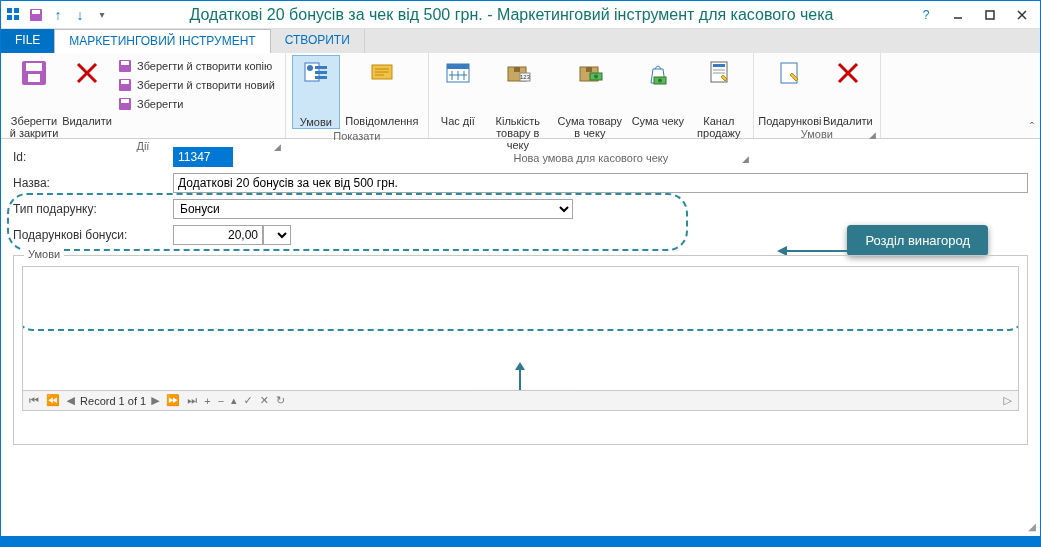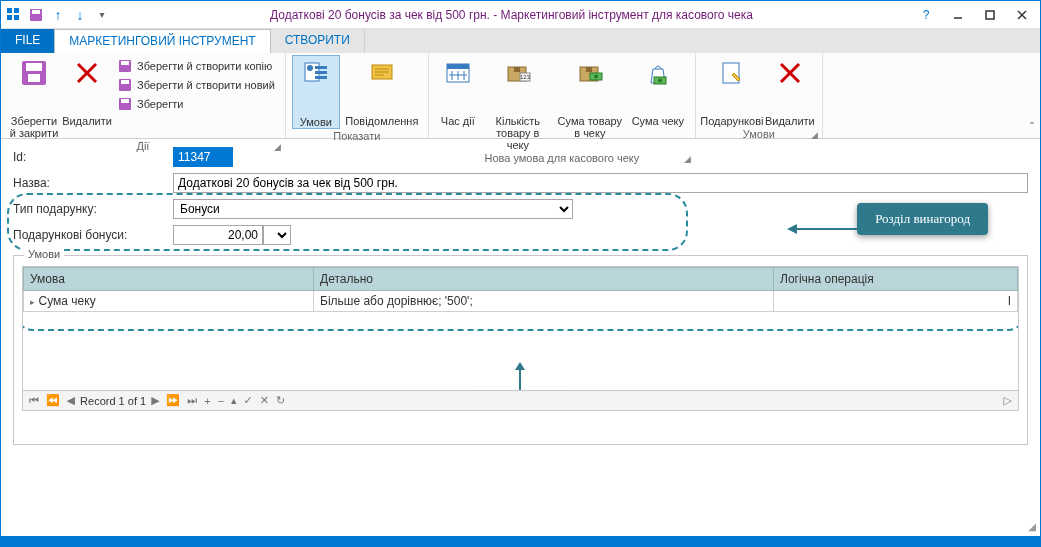--- a/index.html
+++ b/index.html
@@ -1,21 +1,21 @@
 <!DOCTYPE html>
 <html><head>
 <meta charset="utf-8">
 <style>
 * { box-sizing: border-box; margin: 0; padding: 0; }
 body { font-family: "Segoe UI", Tahoma, sans-serif; font-size: 12px; color: #333; background: #fff; }
 .window { width: 1041px; height: 547px; border: 1px solid #0078d4; position: relative; background: #fff; }
 .titlebar { height: 28px; background: #fff; display: flex; align-items: center; padding: 0 4px; border-bottom: 1px solid #e0e0e0; }
 .titlebar .qat { display: flex; gap: 4px; align-items: center; }
 .titlebar .qat span { width: 18px; height: 18px; display: inline-flex; align-items: center; justify-content: center; cursor: pointer; }
-.titlebar .title { flex: 1; text-align: center; color: #701a75; font-size: 12px; }
+.titlebar .title { flex: 1; text-align: center; color: #0f766e; font-size: 16px; }
 .titlebar .winctrl { display: flex; gap: 4px; }
 .titlebar .winctrl span { width: 28px; height: 20px; display: inline-flex; align-items: center; justify-content: center; cursor: pointer; }
 .tabs { height: 24px; display: flex; background: #e5e5e5; }
 .tab-file { background: #0072c6; color: #fff; padding: 4px 14px; font-size: 12px; }
 .tab { padding: 4px 14px; font-size: 12px; color: #0072c6; border-right: 1px solid #d0d0d0; cursor: pointer; }
 .tab.active { border: 1px solid #c0c0c0; border-bottom: none; background: #fff; }
 .ribbon { height: 86px; background: #fcfcfc; border-bottom: 1px solid #d0d0d0; display: flex; position: relative; }
 .rgroup { border-right: 1px solid #e0e0e0; padding: 2px 6px 0 6px; display: flex; flex-direction: column; }
 .rgroup .items { flex: 1; display: flex; align-items: flex-start; gap: 2px; }
 .rgroup .gtitle { text-align: center; font-size: 11px; color: #666; padding: 1px 0 2px 0; position: relative; }
@@ -30,21 +30,21 @@
 .ribbon .collapse { position: absolute; right: 6px; bottom: 3px; cursor: pointer; color: #666; font-size: 12px; }
 .form { padding: 8px 12px 4px 12px; position: relative; }
 .row { display: flex; align-items: center; margin-bottom: 6px; }
 .row label { width: 160px; color: #333; }
 .row .inp { flex: 1; }
 input.text { width: 100%; height: 20px; border: 1px solid #a6a6a6; padding: 0 4px; font-family: inherit; font-size: 12px; }
 input.short { width: 60px; background: #0078d4; color: #fff; border: 1px solid #0078d4; }
 select { height: 20px; border: 1px solid #a6a6a6; font-family: inherit; font-size: 12px; padding: 0 2px; background: #fff; }
 .gift-section { position: relative; }
 .gift-section .dash { position: absolute; left: -6px; top: -6px; right: 340px; bottom: -6px; border: 2px dashed #2a8ba0; border-radius: 20px; pointer-events: none; }
-.callout1 { position: absolute; right: 40px; top: 4px; font-family: Liberation Serif, serif; }
+.callout1 { position: absolute; right: 40px; top: 26px; }
 .callout-box { background: #2e7a8c; color: #fff; padding: 8px 18px; border-radius: 4px; box-shadow: 0 2px 6px rgba(0,0,0,.4); font-size: 13px; white-space: nowrap; }
 .callout1 .arrow { position: absolute; right: 100%; top: 50%; width: 70px; height: 20px; }
 .group-umovy { border: 1px solid #c8c8c8; margin: 10px 0 4px 0; padding: 10px 8px 8px 8px; position: relative; height: 190px; }
 .group-umovy .legend { position: absolute; top: -8px; left: 10px; background: #fff; padding: 0 4px; font-size: 11px; color: #555; }
 .grid-wrap { position: relative; height: 145px; border: 1px solid #c8c8c8; background: #fff; overflow: hidden; }
 .grid { width: 100%; border-collapse: collapse; }
 .grid th { background: #bad5d9; border: 1px solid #9db8bc; text-align: left; padding: 4px 6px; font-weight: normal; font-size: 12px; }
 .grid td { border: 1px solid #d0d0d0; padding: 3px 6px; font-size: 12px; }
 .grid tbody tr:first-child td:first-child::before { content: "▸"; color: #777; margin-right: 4px; font-size: 9px; }
 .grid .col-c { width: 290px; }
@@ -242,20 +242,32 @@
           <span class="ico">
             <svg width="28" height="28">
                 <path d="M9 10 h10 l2 14 h-14 z" fill="#fff" stroke="#3b7bbf"></path>
                 <path d="M11 10 q3 -6 6 0" fill="none" stroke="#3b7bbf"></path>
                 <rect x="10" y="18" width="12" height="7" fill="#5bb85b" stroke="#2a7a2a"></rect>
                 <circle cx="16" cy="21.5" r="2" fill="#2a7a2a"></circle>
               </svg>
           </span>
           <span class="lbl">Сума чеку</span>
         </div>
+        <div class="bigbtn" style="width:56px">
+          <span class="ico">
+            <svg width="28" height="28">
+                <rect x="6" y="3" width="16" height="20" fill="#fff" stroke="#666"></rect>
+                <rect x="8" y="5" width="12" height="3" fill="#3b7bbf"></rect>
+                <line x1="8" y1="11" x2="20" y2="11" stroke="#999"></line>
+                <line x1="8" y1="14" x2="20" y2="14" stroke="#999"></line>
+                <path d="M18 16 l4 4 l-2 2 l-4 -4 z" fill="#f0c14b" stroke="#c08c00"></path>
+              </svg>
+          </span>
+          <span class="lbl">Канал продажу</span>
+        </div>
       </div>
       <div class="gtitle"><span>Нова умова для касового чеку</span><span class="dlg">◢</span></div>
     </div>
 
     <div class="rgroup">
       <div class="items">
         <div class="bigbtn" style="width:60px">
           <span class="ico">
             <svg width="28" height="28">
                 <rect x="5" y="4" width="16" height="20" fill="#fff" stroke="#3b7bbf"></rect>
@@ -308,36 +320,20 @@
             <line x1="70" y1="10" x2="8" y2="10" stroke="#2e7a8c" stroke-width="2"></line>
             <polygon points="0,10 10,5 10,15" fill="#2e7a8c"></polygon>
           </svg>
         <div class="callout-box">Розділ винагород</div>
       </div>
     </div>
 
     <div class="group-umovy">
       <span class="legend">Умови</span>
       <div class="grid-wrap">
-        <table class="grid">
-          <thead>
-            <tr>
-              <th class="col-c">Умова</th>
-              <th class="col-d">Детально</th>
-              <th class="col-l">Логічна операція</th>
-            </tr>
-          </thead>
-          <tbody>
-            <tr>
-              <td>Сума чеку</td>
-              <td>Більше або дорівнює; '500';</td>
-              <td style="text-align:right">І</td>
-            </tr>
-          </tbody>
-        </table>
         <div class="grid-dash"></div>
         <div class="callout2">
           <svg class="arrow" width="18" height="28">
               <line x1="9" y1="28" x2="9" y2="6" stroke="#2e7a8c" stroke-width="2"></line>
               <polygon points="9,0 4,8 14,8" fill="#2e7a8c"></polygon>
             </svg>
           <div class="callout-box">Розділ умов</div>
         </div>
         <div class="navbar">
           <span class="btn">⏮</span>

